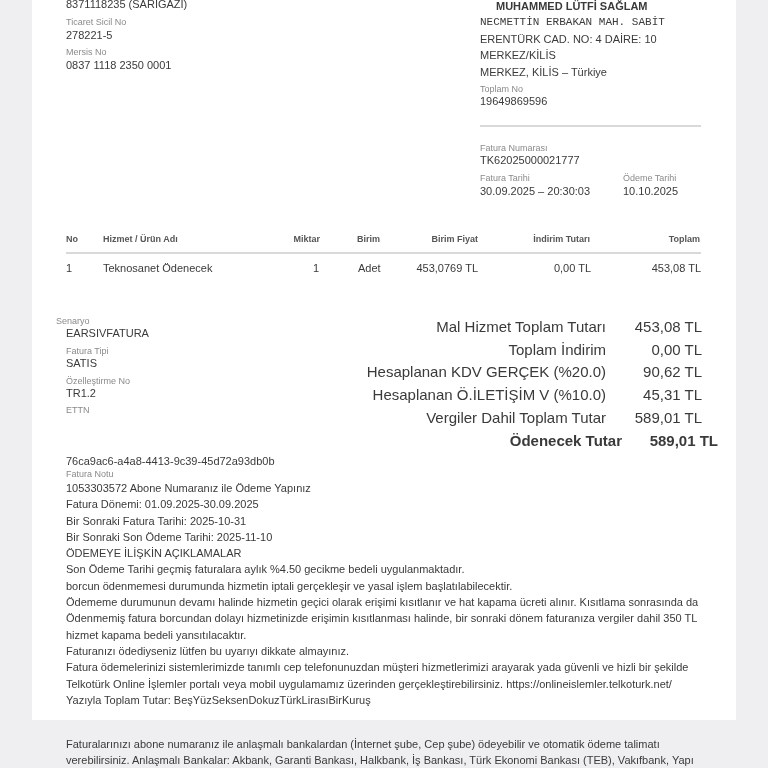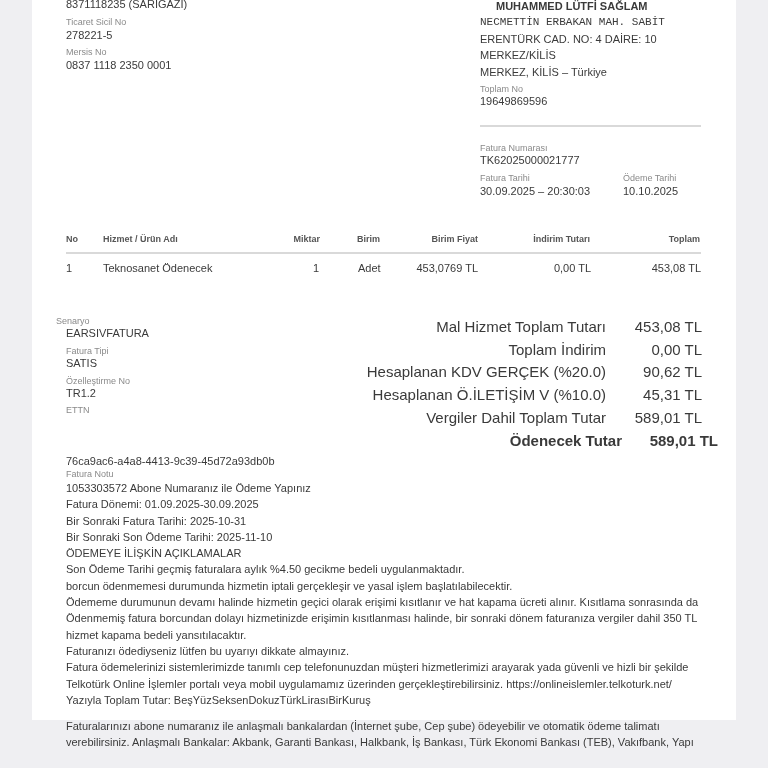--- a/index.html
+++ b/index.html
@@ -22,21 +22,21 @@
   
   .th { font-size: 9px; font-weight: bold; color: #555; position: absolute; top: 234px; }
   .td { font-size: 11px; color: #3a3a3a; position: absolute; top: 262px; }
   .r { text-align: right; }
   
   .tot-row { position: absolute; left: 380px; width: 290px; height: 16px; font-size: 15px; }
   .tot-row .k { position: absolute; right: 96px; text-align: right; white-space: nowrap; }
   .tot-row .v { position: absolute; right: 0; text-align: right; white-space: nowrap; }
   .notes { position: absolute; left: 34px; top: 480px; width: 640px; font-size: 11px; line-height: 16.3px; color: #3a3a3a; }
   .notes div { white-space: nowrap; }
-  .notes .para2 { margin-top: 10px; }
+  .notes .para2 { margin-top: 28px; }
 </style>
 </head>
 <body>
 
 <div class="page">
 
   <div class="abs val" style="left:34px; top:-2px;">8371118235 (SARIGAZİ)</div>
   <div class="abs lbl" style="left:34px; top:17px;">Ticaret Sicil No</div>
   <div class="abs val" style="left:34px; top:29px;">278221-5</div>
   <div class="abs lbl" style="left:34px; top:47px;">Mersis No</div>

